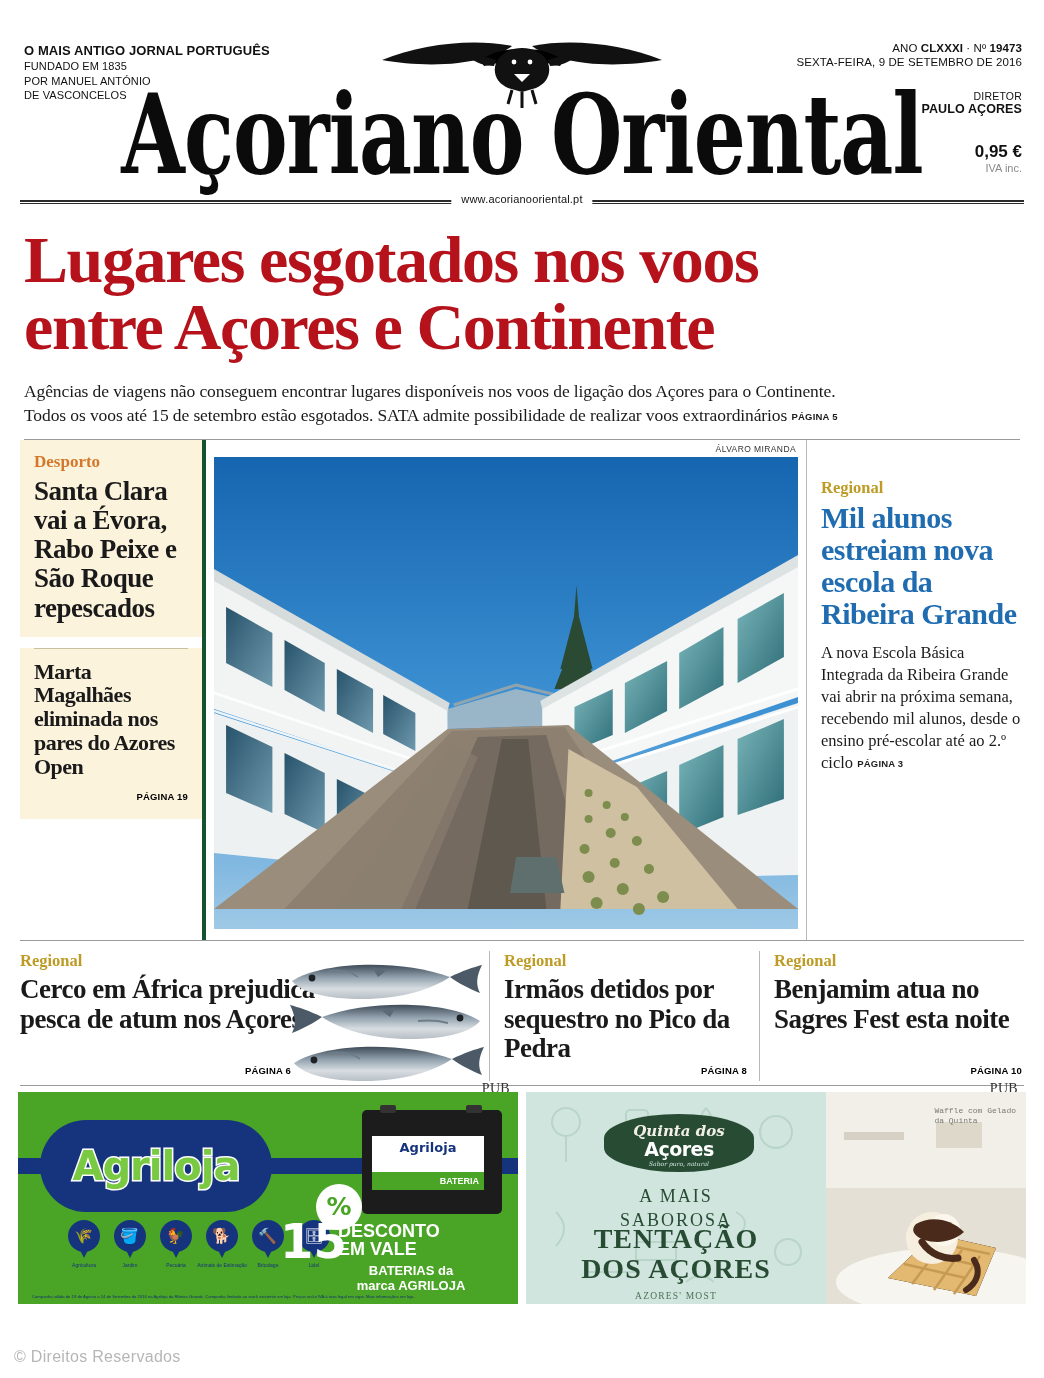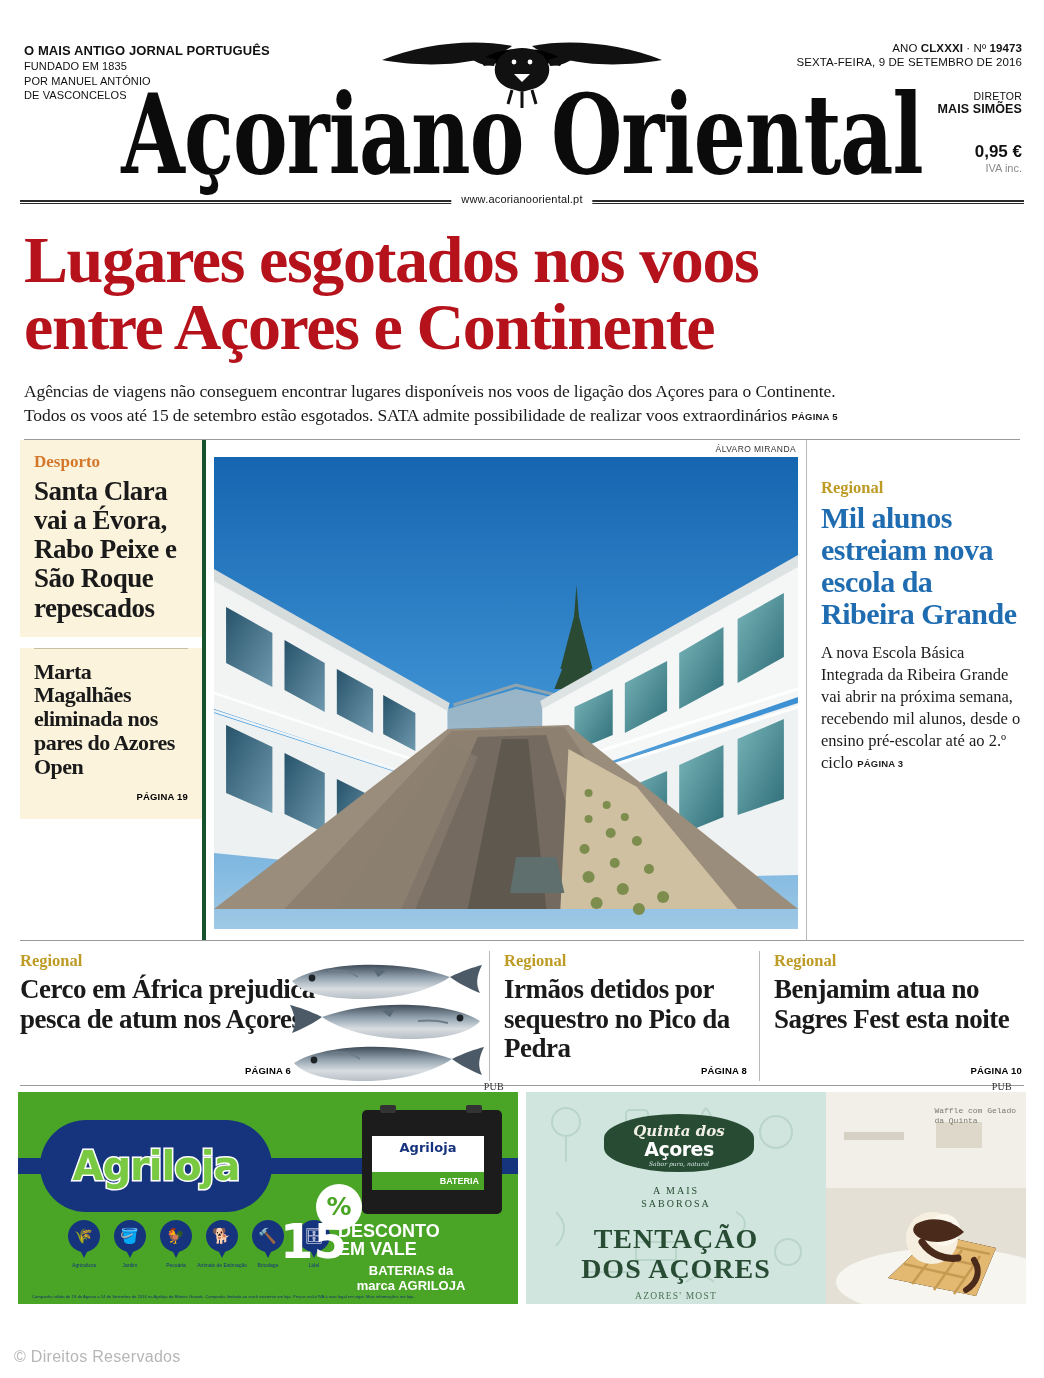--- a/index.html
+++ b/index.html
@@ -137,22 +137,22 @@
   .h3.narrow { max-width: 300px; }
   .pg3 { position: absolute; right: 12px; bottom: 2px; }
   .fishwrap { position: absolute; right: -6px; top: 4px; width: 235px; height: 132px; }
 
   .hr-bottom { margin: 4px 20px 0 20px; border-top: 1px solid #9b9b9b; }
 
   
   .ads { display: flex; margin: 6px 18px 0 18px; gap: 8px; }
   .ad { position: relative; }
   .ad .pub {
-    position: absolute; right: 14px; top: -11px;
-    font-family: "Liberation Serif", serif; font-size: 10px; color:#333; letter-spacing:.3px;padding-left:12px;
+    position: absolute; right: 8px; top: -11px;
+    font-family: "Liberation Serif", serif; font-size: 14px; color:#333; letter-spacing:.3px;padding-left:12px;
   }
   .ad1 { width: 500px; height: 212px; background:#4aa526; position:relative; overflow:hidden; }
   .ad2 { width: 500px; height: 212px; background:#cfe5dd; position:relative; overflow:hidden; }
 
   
   .agri-band { position:absolute; left:0; right:0; top:66px; height:16px; background:#16347d; }
   .agri-logo {
     position:absolute; left:22px; top:28px; width:232px; height:92px;
     background:#16347d; border-radius:46px;
     display:flex; align-items:center; justify-content:center;
@@ -190,21 +190,21 @@
   .agri-bat-txt { position:absolute; left:308px; top:172px; font-family:"Liberation Sans",sans-serif; font-weight:bold; font-size:13px; color:#fff; line-height:1.15; text-align:center; width:170px;}
   .agri-fine { position:absolute; left:14px; right:10px; bottom:5px; font-family:"Liberation Sans",sans-serif; font-size:4.2px; color:#15306f; letter-spacing:0; }
 
   
   .q-left { position:absolute; left:0; top:0; width:300px; height:100%; background:#cfe5dd; }
   .q-right { position:absolute; right:0; top:0; width:200px; height:100%; background:#e9e6df; overflow:hidden;}
   .q-logo { position:absolute; left:78px; top:22px; width:150px; height:58px; background:#274b33; border-radius:50%/42%; }
   .q-logo .t1 { position:absolute; left:0; right:0; top:8px; text-align:center; color:#f2f0e6; font-family:"DejaVu Serif",serif; font-style:italic; font-weight:bold; font-size:15px;}
   .q-logo .t2 { position:absolute; left:0; right:0; top:24px; text-align:center; color:#ffffff; font-family:"DejaVu Sans",sans-serif; font-weight:bold; font-size:19px; letter-spacing:-.5px;}
   .q-logo .t3 { position:absolute; left:0; right:0; bottom:5px; text-align:center; color:#cfe5dd; font-family:"DejaVu Serif",serif; font-style:italic; font-size:6px;}
-  .q-amais { position:absolute; left:0; width:300px; top:92px; text-align:center; color:#274b33; font-family:"Liberation Serif",serif; font-size:10px; letter-spacing:2px; line-height:1.35;}
+  .q-amais { position:absolute; left:0; width:300px; top:92px; text-align:center; color:#274b33; font-family:"Liberation Serif",serif; font-size:18px; letter-spacing:2px; line-height:1.35;}
   .q-big { position:absolute; left:0; width:300px; top:132px; text-align:center; color:#274b33; font-family:"Liberation Serif",serif; font-size:28px; letter-spacing:1px; line-height:1.07;font-weight:bold;}
   .q-eng { position:absolute; left:0; width:300px; top:198px; text-align:center; color:#4e7258; font-family:"Liberation Serif",serif; font-size:9.5px; letter-spacing:1.2px; line-height:1.35;}
   .q-caption { position:absolute; right:10px; top:14px; text-align:left; color:#7b7b72; font-family:Liberation Mono, monospace; font-size:8px; line-height:1.3;}
 
   
   .footer { position:absolute; left:0; bottom:0; width:100%; height:44px; background:#fff; }
   .copy {
     position:absolute; left:14px; bottom:12px;
     font-family:"Liberation Sans", sans-serif; font-size:16px; color:#b6b6b6; letter-spacing:.3px;
   }
@@ -220,21 +220,21 @@
       <div class="l1">O MAIS ANTIGO JORNAL PORTUGUÊS</div>
       <div class="l2">FUNDADO EM 1835</div>
       <div class="l3">POR MANUEL ANTÓNIO</div>
       <div class="l4">DE VASCONCELOS</div>
     </div>
 
     <div class="mh-right">
       <div class="ano"><span>ANO </span><b>CLXXXI</b><span> · Nº </span><b>19473</b></div>
       <div class="data">SEXTA-FEIRA, 9 DE SETEMBRO DE 2016</div>
       <div class="dirlbl">DIRETOR</div>
-      <div class="dirname">MAIS SIMÕES</div>
+      <div class="dirname">PAULO AÇORES</div>
       <div class="price">0,95 €</div>
       <div class="iva">IVA inc.</div>
     </div>
 
     <svg class="eagle" viewBox="0 0 320 80">
       <g fill="#111">
         <path d="M20 30 C60 14, 110 8, 150 16 C140 24, 120 30, 96 33 C70 36, 42 34, 20 30 Z"></path>
         <path d="M300 30 C260 14, 210 8, 170 16 C180 24, 200 30, 224 33 C250 36, 278 34, 300 30 Z"></path>
         <path d="M118 30 C135 20, 150 18, 160 20 C150 28, 136 34, 122 36 Z" fill="#000"></path>
         <path d="M202 30 C185 20, 170 18, 160 20 C170 28, 184 34, 198 36 Z" fill="#000"></path>

